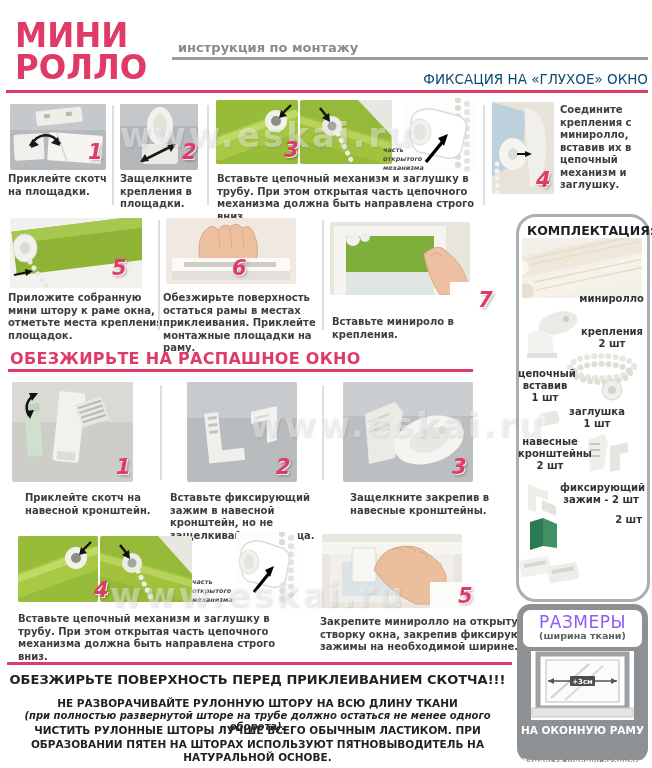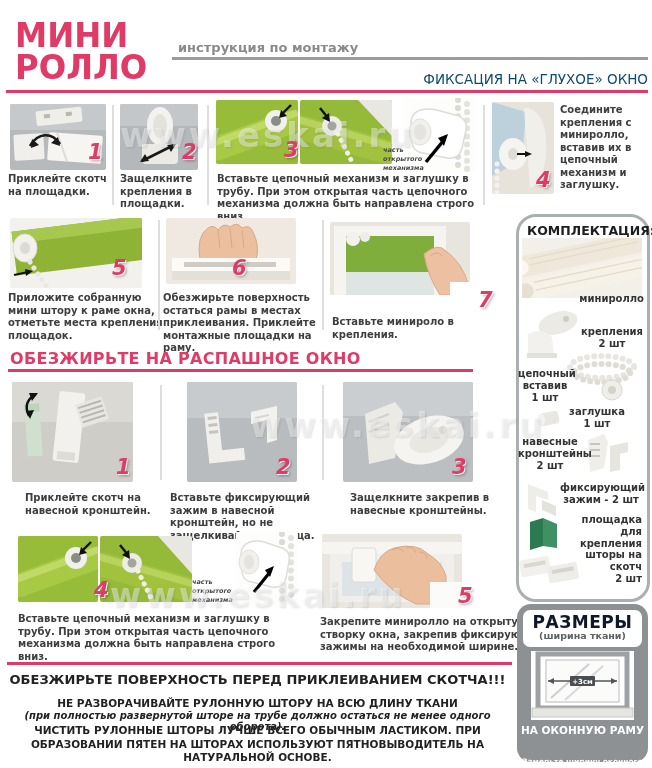--- a/index.html
+++ b/index.html
@@ -23,21 +23,21 @@
   .ann{position:absolute;font-size:6.5px;font-style:italic;font-weight:600;color:#4a4a4a;line-height:1.35}
   .wm{position:absolute;font-size:34px;font-weight:700;letter-spacing:3px;color:rgba(255,255,255,.40);
       text-shadow:1px 1px 2px rgba(110,110,110,.20);pointer-events:none;z-index:5;white-space:nowrap}
   .sec2title{position:absolute;left:10px;top:349px;font-size:16px;font-weight:800;color:#e03a66;letter-spacing:.3px}
   .kitbox{position:absolute;left:516px;top:214px;width:128px;height:382px;border:3px solid #aaafb2;border-radius:20px;background:#fff;z-index:2}
   .kittitle{position:absolute;left:527px;top:223px;font-size:12.5px;font-weight:800;color:#1e1e1e;z-index:3}
   .klabel{position:absolute;font-size:10px;font-weight:700;color:#333;line-height:1.18;z-index:4}
   .klabel .blk{display:block}
   .sizebox{position:absolute;left:517px;top:604px;width:131px;height:158px;background:#8d9194;border-radius:14px;z-index:2}
   .sizetitlebox{position:absolute;left:523px;top:610px;width:119px;height:37px;background:#ffffff;border-radius:7px;z-index:3;text-align:center}
-  .sizetitle{font-size:17px;font-weight:700;color:#0f172a;letter-spacing:.5px;margin-top:2px}
+  .sizetitle{font-size:17px;font-weight:400;color:#8b5cf6;letter-spacing:.5px;margin-top:2px}
   .sizesub{font-size:9.5px;font-weight:700;color:#5d6164;margin-top:-2px}
   .framelabel{position:absolute;left:519px;top:724px;width:127px;text-align:center;font-size:10.5px;font-weight:800;color:#ffffff;z-index:4}
   .sizenote{position:absolute;left:521px;top:757px;width:123px;text-align:center;font-size:7.5px;font-weight:700;color:#ffffff;line-height:1.3;z-index:4}
   .f1{position:absolute;left:0;top:672px;width:515px;text-align:center;font-size:13px;font-weight:800;color:#222}
   .f2{position:absolute;left:0;top:697px;width:515px;text-align:center;font-size:10.5px;font-weight:800;color:#222}
   .f3{position:absolute;left:0;top:710px;width:515px;text-align:center;font-size:10px;font-style:italic;font-weight:600;color:#222}
   .f4{position:absolute;left:10px;top:724px;width:495px;text-align:center;font-size:10.5px;font-weight:800;color:#222;line-height:1.3}
 </style>
 </head>
 <body>
@@ -288,21 +288,20 @@
   <span>2 шт</span>
 </div>
 
 <div class="ill" style="left:526px;top:516px;width:34px;height:36px;z-index:3">
 <svg viewBox="0 0 34 36">
   <polygon points="4,6 17,2 17,30 4,34" fill="#2c7a52"></polygon>
   <polygon points="17,2 31,8 31,32 17,30" fill="#3f9065"></polygon>
 </svg>
   </div>
 <div class="klabel" style="left:560px;top:514px;width:82px;text-align:right">
-  <span>площадка для крепления шторы на скотч</span>
   <span class="blk">2 шт</span>
 </div>
 <div class="ill" style="left:518px;top:548px;width:62px;height:36px;z-index:3">
 <svg viewBox="0 0 62 36">
   <g transform="rotate(-10 18 18)">
         <rect x="2" y="10" width="30" height="17" rx="2" fill="#f1f0ec"></rect>
         <rect x="6" y="14" width="22" height="4" fill="#d9d7d1"></rect>
       </g>
   <g transform="rotate(-10 46 24)">
         <rect x="30" y="16" width="30" height="17" rx="2" fill="#eeede9"></rect>

